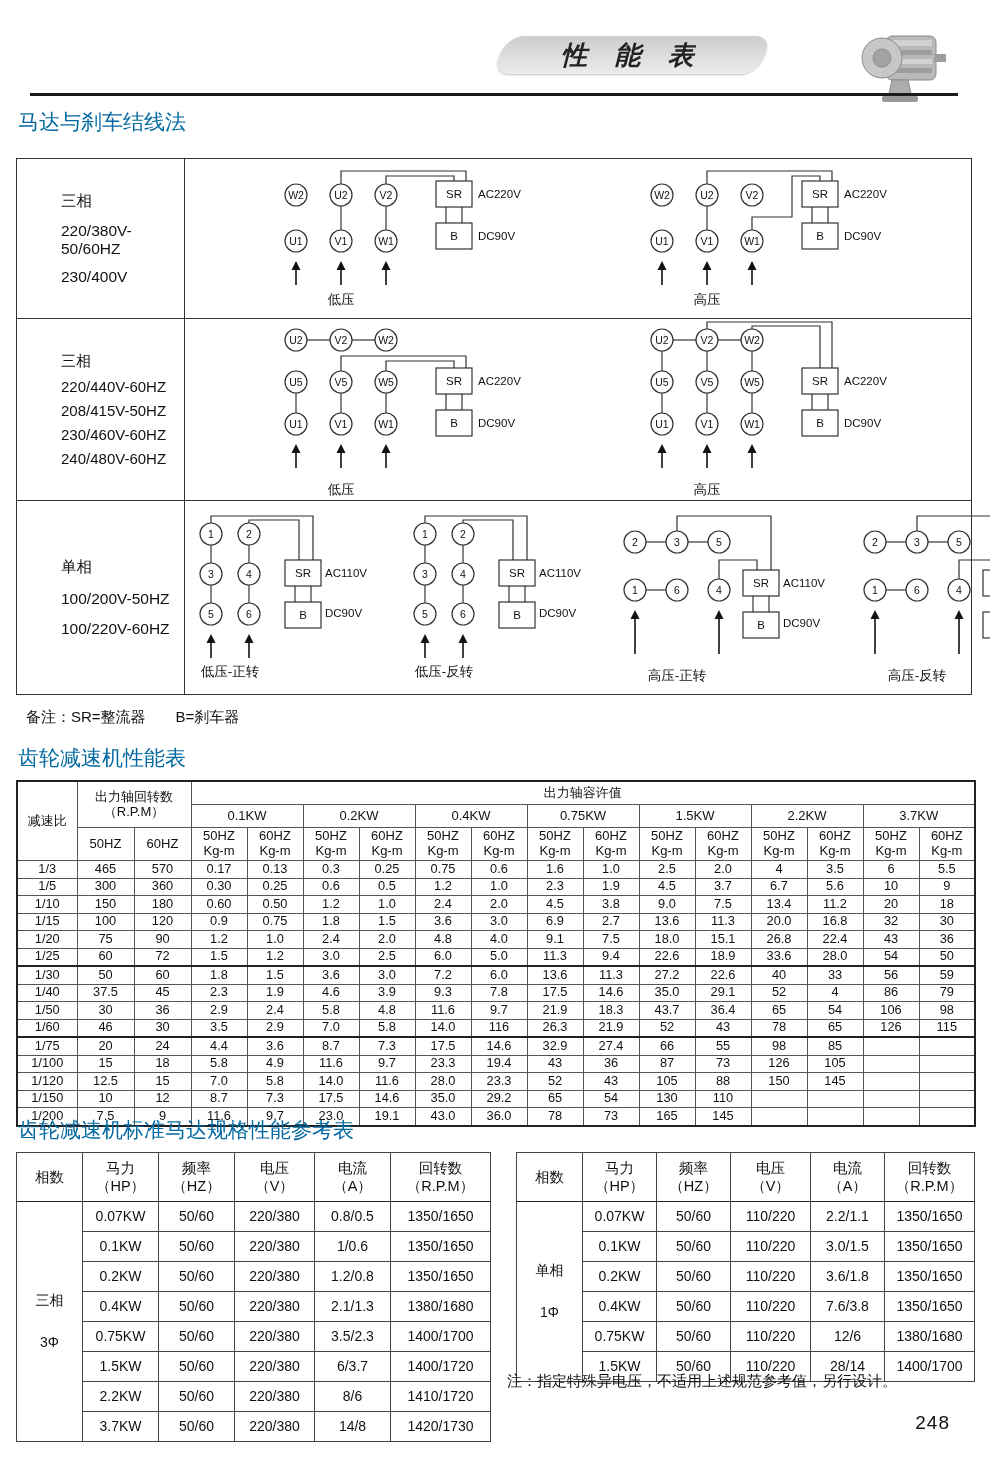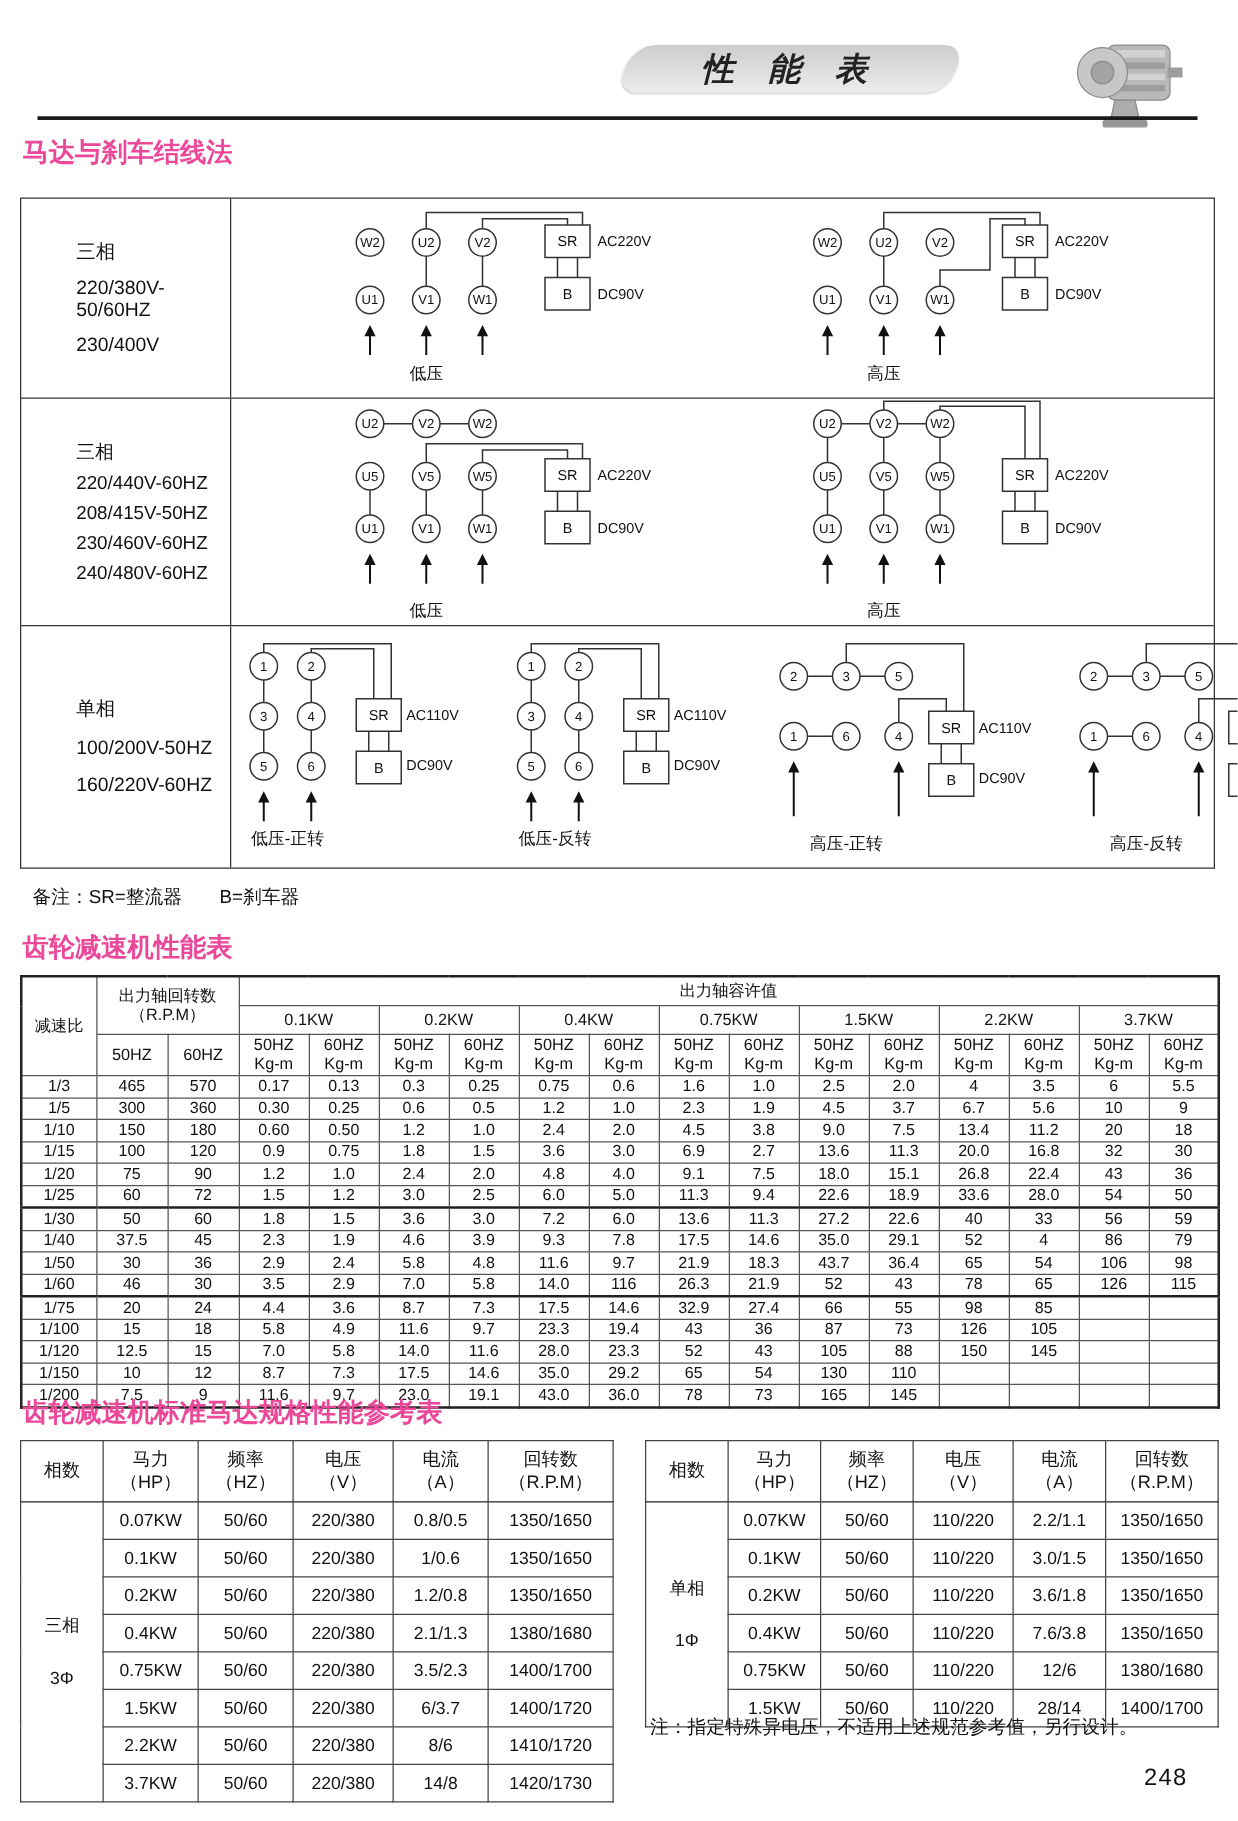--- a/index.html
+++ b/index.html
@@ -5,21 +5,21 @@
   html,body{margin:0;padding:0;}
   body{width:990px;height:1457px;background:#fff;color:#111;
        font-family:"Liberation Sans",sans-serif;position:relative;overflow:hidden;}
   .abs{position:absolute;}
   
   .banner{left:500px;top:36px;width:265px;height:38px;background:linear-gradient(#cdcdcd,#ececec);
           transform:skewX(-22deg);border-radius:17px;box-shadow:0 1px 2px rgba(0,0,0,.25);}
   .banner-text{width:100%;height:100%;display:flex;align-items:center;justify-content:center;
           transform:skewX(22deg);font-size:26px;font-weight:bold;font-style:italic;letter-spacing:10px;color:#222;}
   .rule{left:30px;top:93px;width:928px;height:3px;background:#1a1a1a;}
-  h2{position:absolute;margin:0;font-size:21px;font-weight:bold;color:#ec4899;}
+  h2{position:absolute;margin:0;font-size:21px;font-weight:normal;color:#0369a1;}
   .h-wiring{left:18px;top:108px;}
   .h-gear{left:18px;top:744px;}
   .h-motor{left:18px;top:1116px;}
   
   #wiring-panel{left:16px;top:158px;width:956px;height:537px;border:1.5px solid #333;
                 display:flex;flex-direction:column;box-sizing:border-box;}
   .wrow{display:flex;box-sizing:border-box;}
   .wrow + .wrow{border-top:1px solid #333;}
   .wrow0{height:159px;}  .wrow1{height:182px;}  .wrow2{flex:1;}
   .wlabel{width:168px;border-right:1px solid #333;display:flex;flex-direction:column;
@@ -41,21 +41,21 @@
   #gear-table tr.group-sep td{border-top:2.2px solid #222;}
   
   .mtable{border-collapse:collapse;table-layout:fixed;border:1.5px solid #222;}
   .mtable th,.mtable td{border:1px solid #444;text-align:center;font-size:14px;line-height:1.25;}
   .mtable th{font-weight:normal;font-size:14.5px;height:46px;}
   .mtable td{height:27px;}
   .mtable thead th{border-bottom:1.5px solid #222;}
   #motor-left{left:16px;top:1152px;width:474px;}
   #motor-right{left:516px;top:1152px;width:458px;}
   .phase-cell div:first-child{margin-bottom:24px;}
-  .bottom-note{left:520px;top:1372px;font-size:15px;}
+  .bottom-note{left:507px;top:1372px;font-size:15px;}
   .page-number{right:40px;top:1412px;font-size:19px;letter-spacing:1px;}
 </style>
 </head>
 <body>
 
 <div class="abs banner">
   <div class="banner-text">性 能 表</div>
 </div>
 
 <svg class="abs" style="left:852px;top:22px;" width="100" height="84" viewBox="0 0 100 84">
@@ -245,21 +245,21 @@
             <line x1="120" y1="150" x2="120" y2="134" stroke="#111" stroke-width="1.6"></line>
   <polygon points="115.5,135 124.5,135 120,126" fill="#111"></polygon>
             <text x="75" y="176" font-size="13.5" text-anchor="middle" fill="#111">高压</text>
           </svg></div>
       </div>
     </div>
     <div class="wrow wrow2">
       <div class="wlabel">
         <div>单相</div>
         <div>100/200V-50HZ</div>
-        <div>160/220V-60HZ</div>
+        <div>100/220V-60HZ</div>
       </div>
       <div class="warea">
         <div class="diag"><svg width="186" height="168" viewBox="0 0 186 168">
             <circle cx="24" cy="22" r="11" fill="none" stroke="#333" stroke-width="1.2"></circle>
   <text x="24" y="25.5" font-size="10.5" text-anchor="middle" fill="#111">1</text>
             <circle cx="62" cy="22" r="11" fill="none" stroke="#333" stroke-width="1.2"></circle>
   <text x="62" y="25.5" font-size="10.5" text-anchor="middle" fill="#111">2</text>
             <circle cx="24" cy="62" r="11" fill="none" stroke="#333" stroke-width="1.2"></circle>
   <text x="24" y="65.5" font-size="10.5" text-anchor="middle" fill="#111">3</text>
             <circle cx="62" cy="62" r="11" fill="none" stroke="#333" stroke-width="1.2"></circle>

